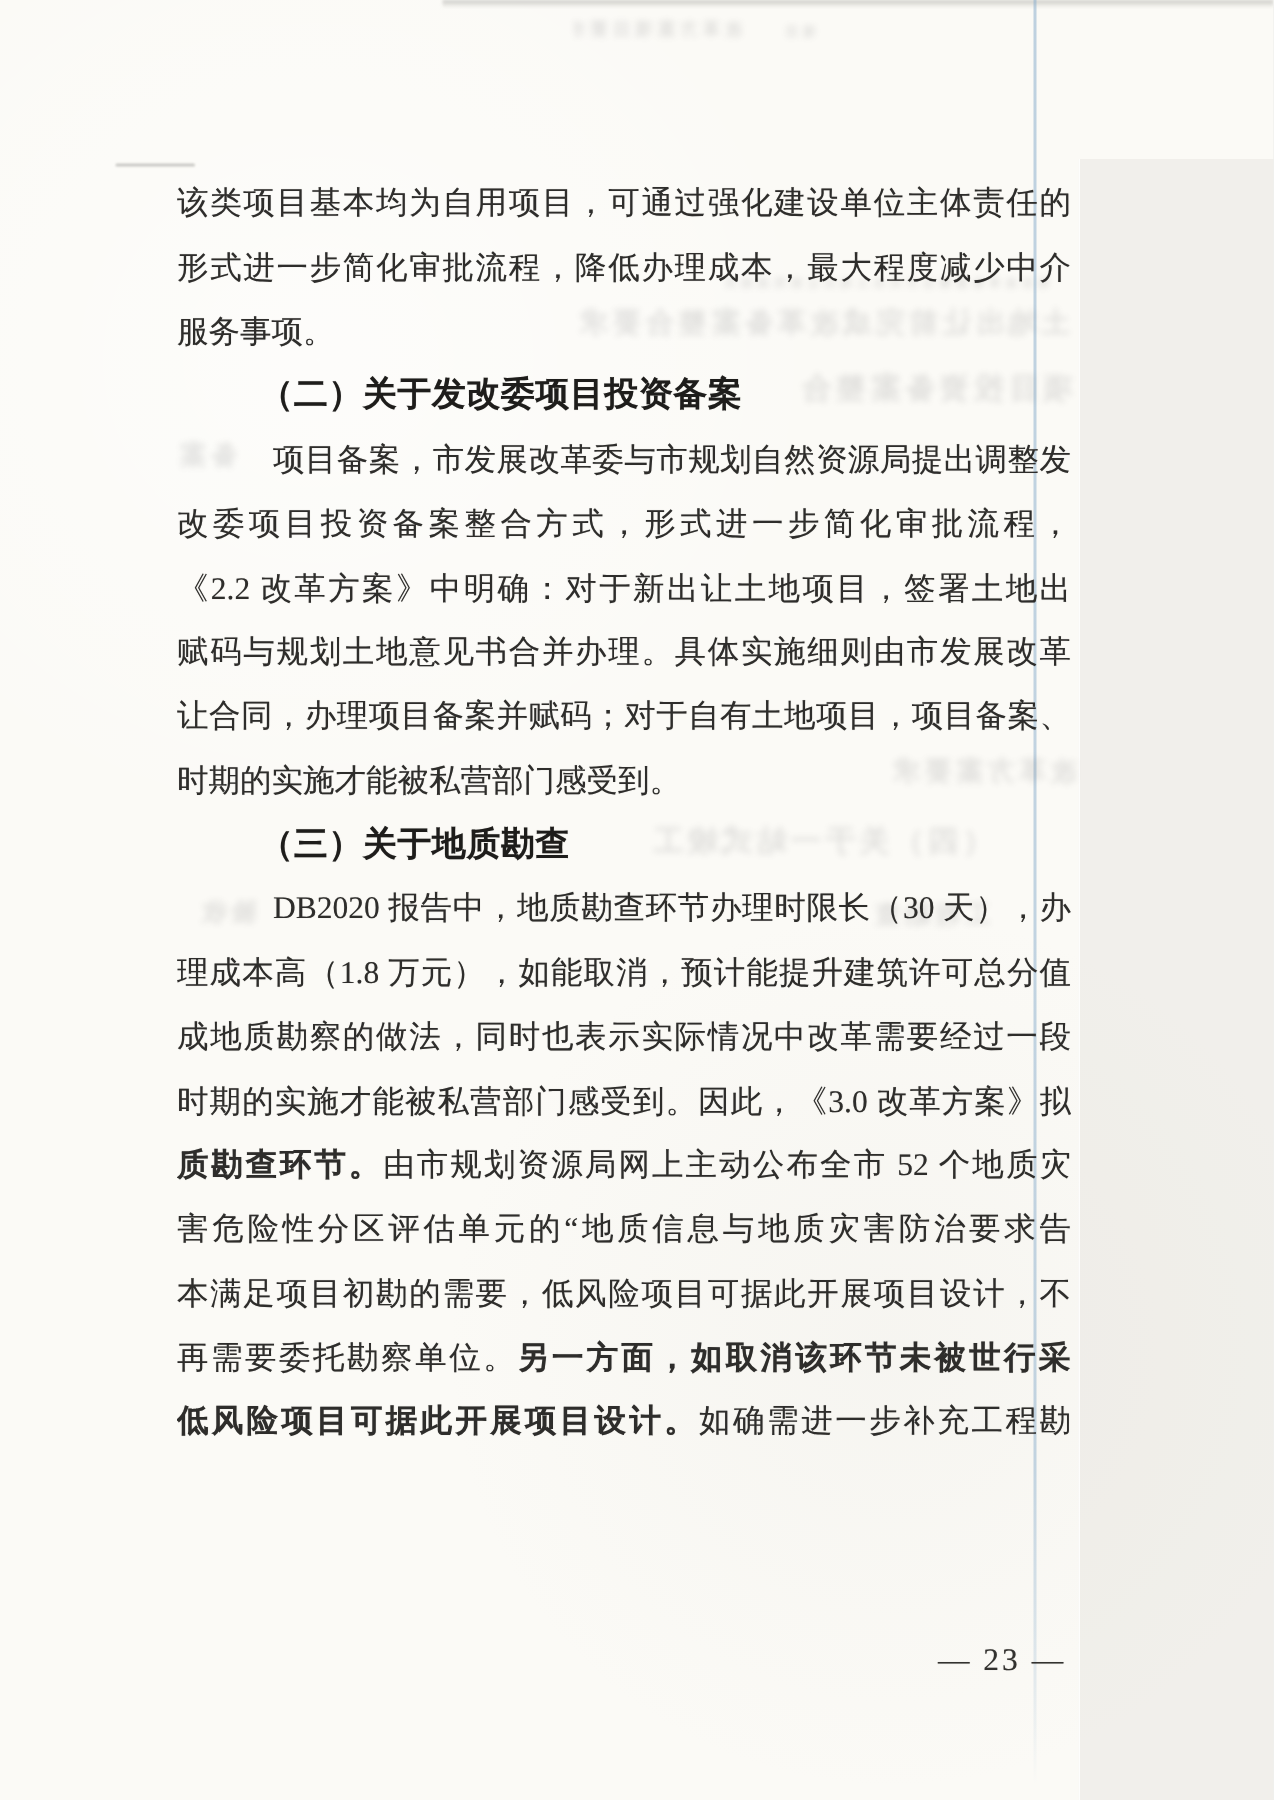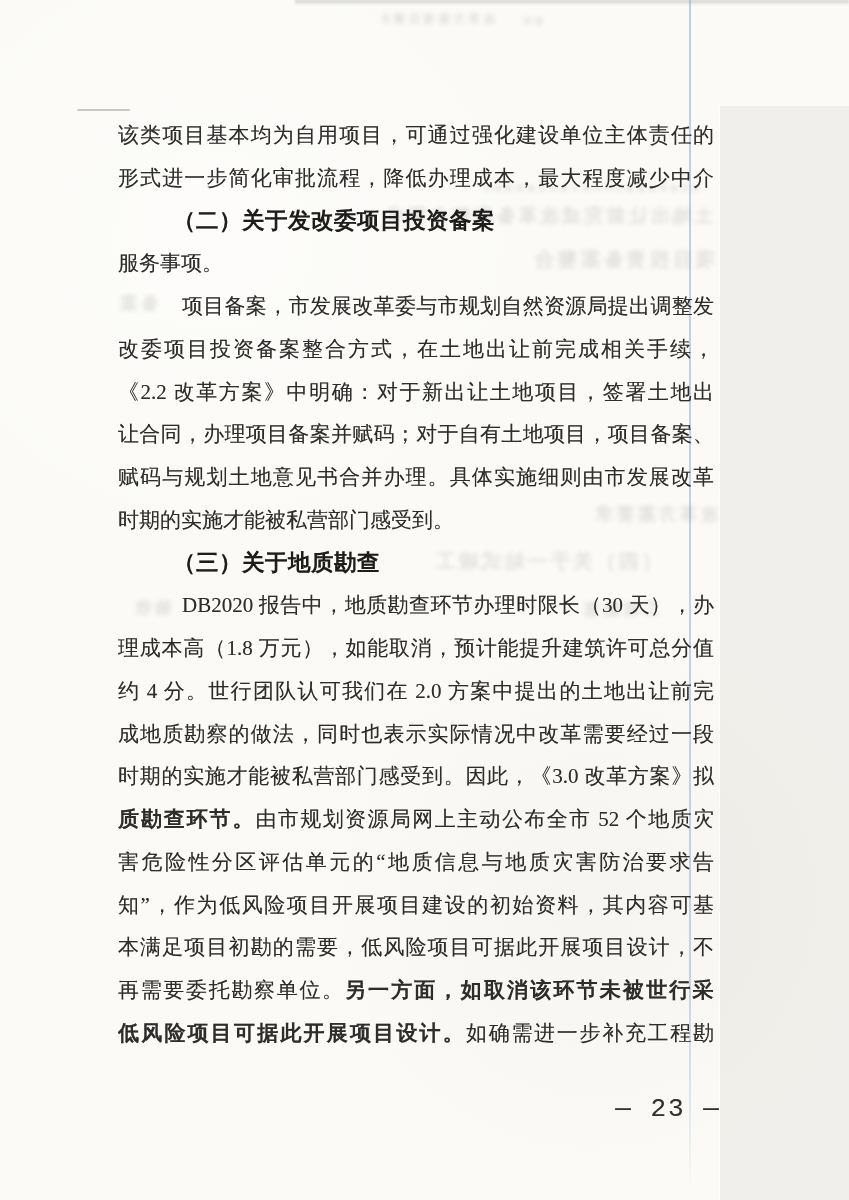--- a/index.html
+++ b/index.html
@@ -56,23 +56,22 @@
   
   .ghost {
     position:absolute; overflow:hidden; white-space:nowrap;
     color:#5d5d60; font-weight:700; font-family:"Liberation Sans","DejaVu Sans",sans-serif;
     transform:scaleX(-1); filter:blur(2.3px); opacity:0.16;
     letter-spacing:3px; line-height:1;
   }
 
   .page-number {
     position:absolute; left:598px; top:1094px; width:140px;
-    font-size:26px; color:#33322f; text-align:center; letter-spacing:2px;
+    font-size:21px; color:#33322f; text-align:center; letter-spacing:2px;
     text-shadow:0 0 0.5px rgba(46,45,43,0.4);
-    font-family:Liberation Mono, monospace;
   }
 </style>
 </head>
 <body>
 
 <div class="page">
 
   <div class="top-smudge"></div>
   <div class="paper-edge"></div>
   <div class="fold-line"></div>
@@ -87,37 +86,35 @@
       <div class="ghost" style="left: 106px; top: 291px; width: 52px; height: 24px; font-size: 18px; line-height: 24px;">备案</div>
       <div class="ghost" style="left: 556px; top: 502px; width: 162px; height: 24px; font-size: 18px; line-height: 24px;">改革方案要求</div>
       <div class="ghost" style="left: 400px; top: 548px; width: 262px; height: 26px; font-size: 20px; line-height: 26px;">（四）关于一站式竣工</div>
       <div class="ghost" style="left: 125px; top: 597px; width: 46px; height: 22px; font-size: 17px; line-height: 22px;">验收</div>
       <div class="ghost" style="left: 568px; top: 599px; width: 92px; height: 22px; font-size: 17px; line-height: 22px;">工程勘查</div>
     </div>
 
   <div id="text-block" class="text-block">
       <div class="line body fill"><span class="seg">该类项目基本均为自用项目，可通过强化建设单位主体责任的</span></div>
       <div class="line body fill"><span class="seg">形式进一步简化审批流程，降低办理成本，最大程度减少中介</span></div>
+      <div class="line body"><span class="seg">服务事项。</span></div>
       <div class="line heading"><span class="seg bold">（二）关于发改委项目投资备案</span></div>
-      <div class="line body"><span class="seg">服务事项。</span></div>
       <div class="line body-first fill"><span class="seg">项目备案，市发展改革委与市规划自然资源局提出调整发</span></div>
-      <div class="line body fill"><span class="seg">改委项目投资备案整合方式，在土地出让前完成相关手续，</span></div>
+      <div class="line body fill"><span class="seg">改委项目投资备案整合方式，形式进一步简化审批流程，</span></div>
       <div class="line body fill"><span class="seg">《2.2 改革方案》中明确：对于新出让土地项目，签署土地出</span></div>
+      <div class="line body fill"><span class="seg">赋码与规划土地意见书合并办理。具体实施细则由市发展改革</span></div>
       <div class="line body fill"><span class="seg">让合同，办理项目备案并赋码；对于自有土地项目，项目备案、</span></div>
-      <div class="line body fill"><span class="seg">赋码与规划土地意见书合并办理。具体实施细则由市发展改革</span></div>
       <div class="line body"><span class="seg">时期的实施才能被私营部门感受到。</span></div>
       <div class="line heading"><span class="seg bold">（三）关于地质勘查</span></div>
       <div class="line body-first fill"><span class="seg">DB2020 报告中，地质勘查环节办理时限长（30 天），办</span></div>
       <div class="line body fill"><span class="seg">理成本高（1.8 万元），如能取消，预计能提升建筑许可总分值</span></div>
-      <div class="line body fill"><span class="seg">约 4 分。世行团队认可我们在 2.0 方案中提出的土地出让前完</span></div>
       <div class="line body fill"><span class="seg">成地质勘察的做法，同时也表示实际情况中改革需要经过一段</span></div>
       <div class="line body fill"><span class="seg">时期的实施才能被私营部门感受到。因此，《3.0 改革方案》拟</span></div>
       <div class="line body fill"><span class="seg bold">质勘查环节。</span><span class="seg">由市规划资源局网上主动公布全市 52 个地质灾</span></div>
       <div class="line body fill"><span class="seg">害危险性分区评估单元的“地质信息与地质灾害防治要求告</span></div>
-      <div class="line body fill"><span class="seg">知”，作为低风险项目开展项目建设的初始资料，其内容可基</span></div>
       <div class="line body fill"><span class="seg">本满足项目初勘的需要，低风险项目可据此开展项目设计，不</span></div>
       <div class="line body fill"><span class="seg">再需要委托勘察单位。</span><span class="seg bold">另一方面，如取消该环节未被世行采信，</span></div>
       <div class="line body fill"><span class="seg bold">低风险项目可据此开展项目设计。</span><span class="seg">如确需进一步补充工程勘</span></div>
     </div>
 
   <div class="page-number">— 23 —</div>
 
 </div>
 
 </body></html>

